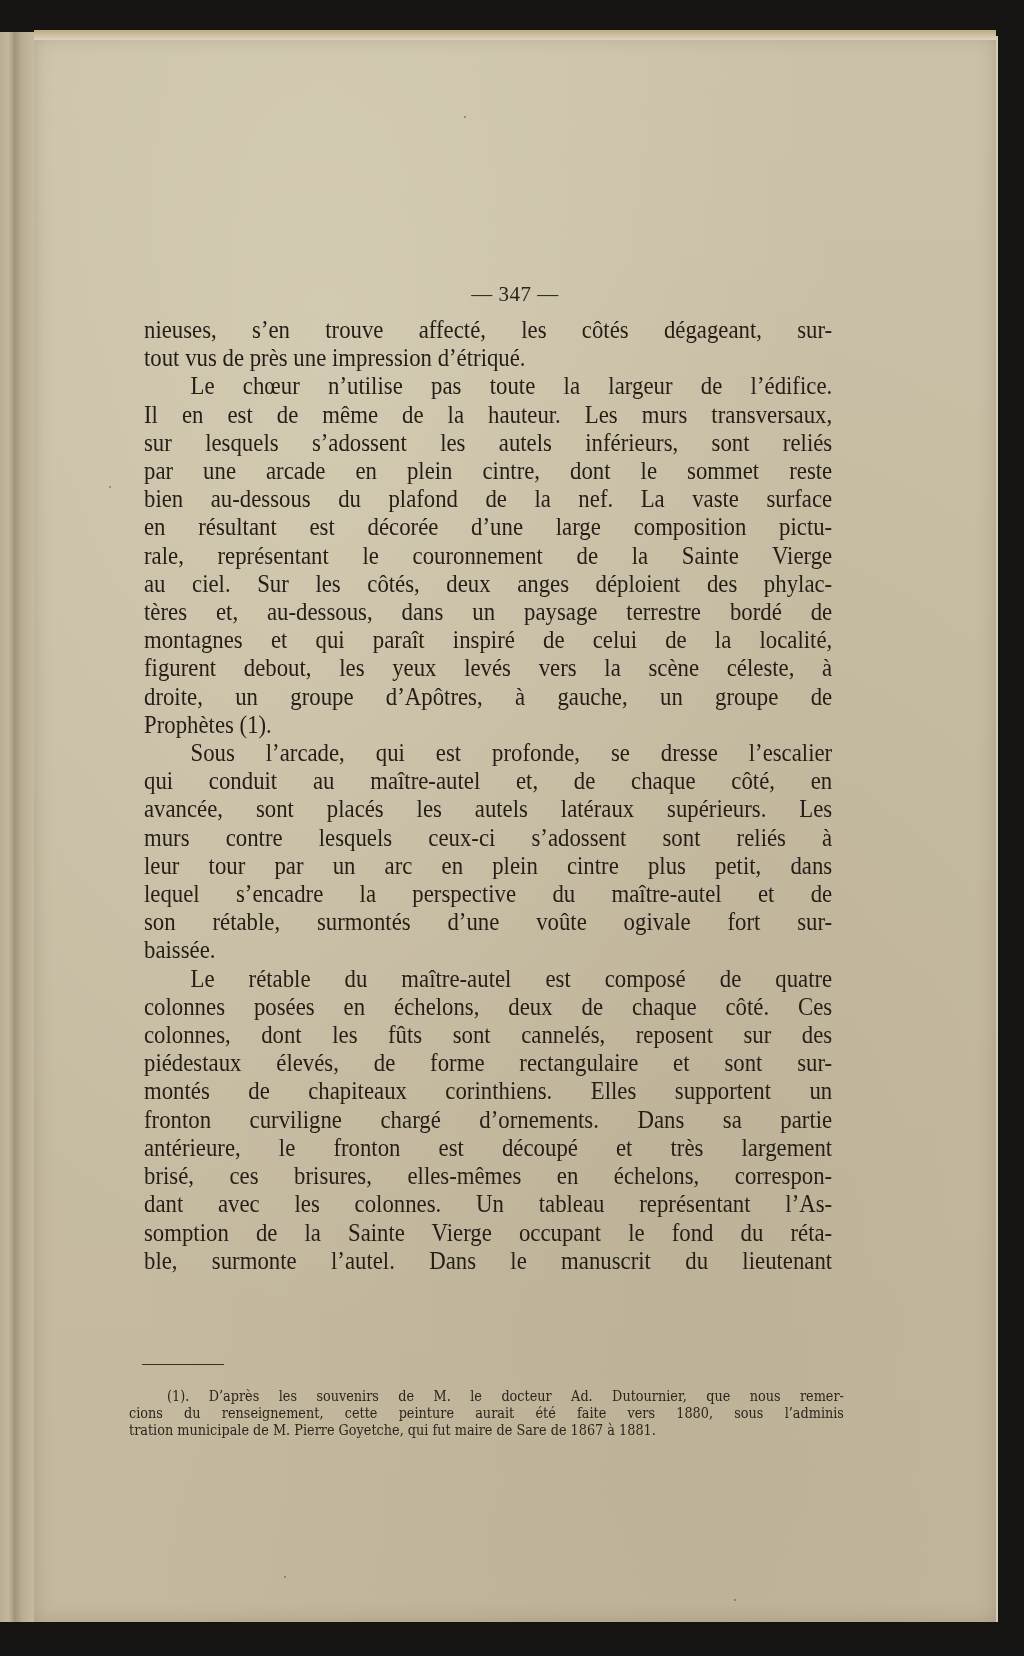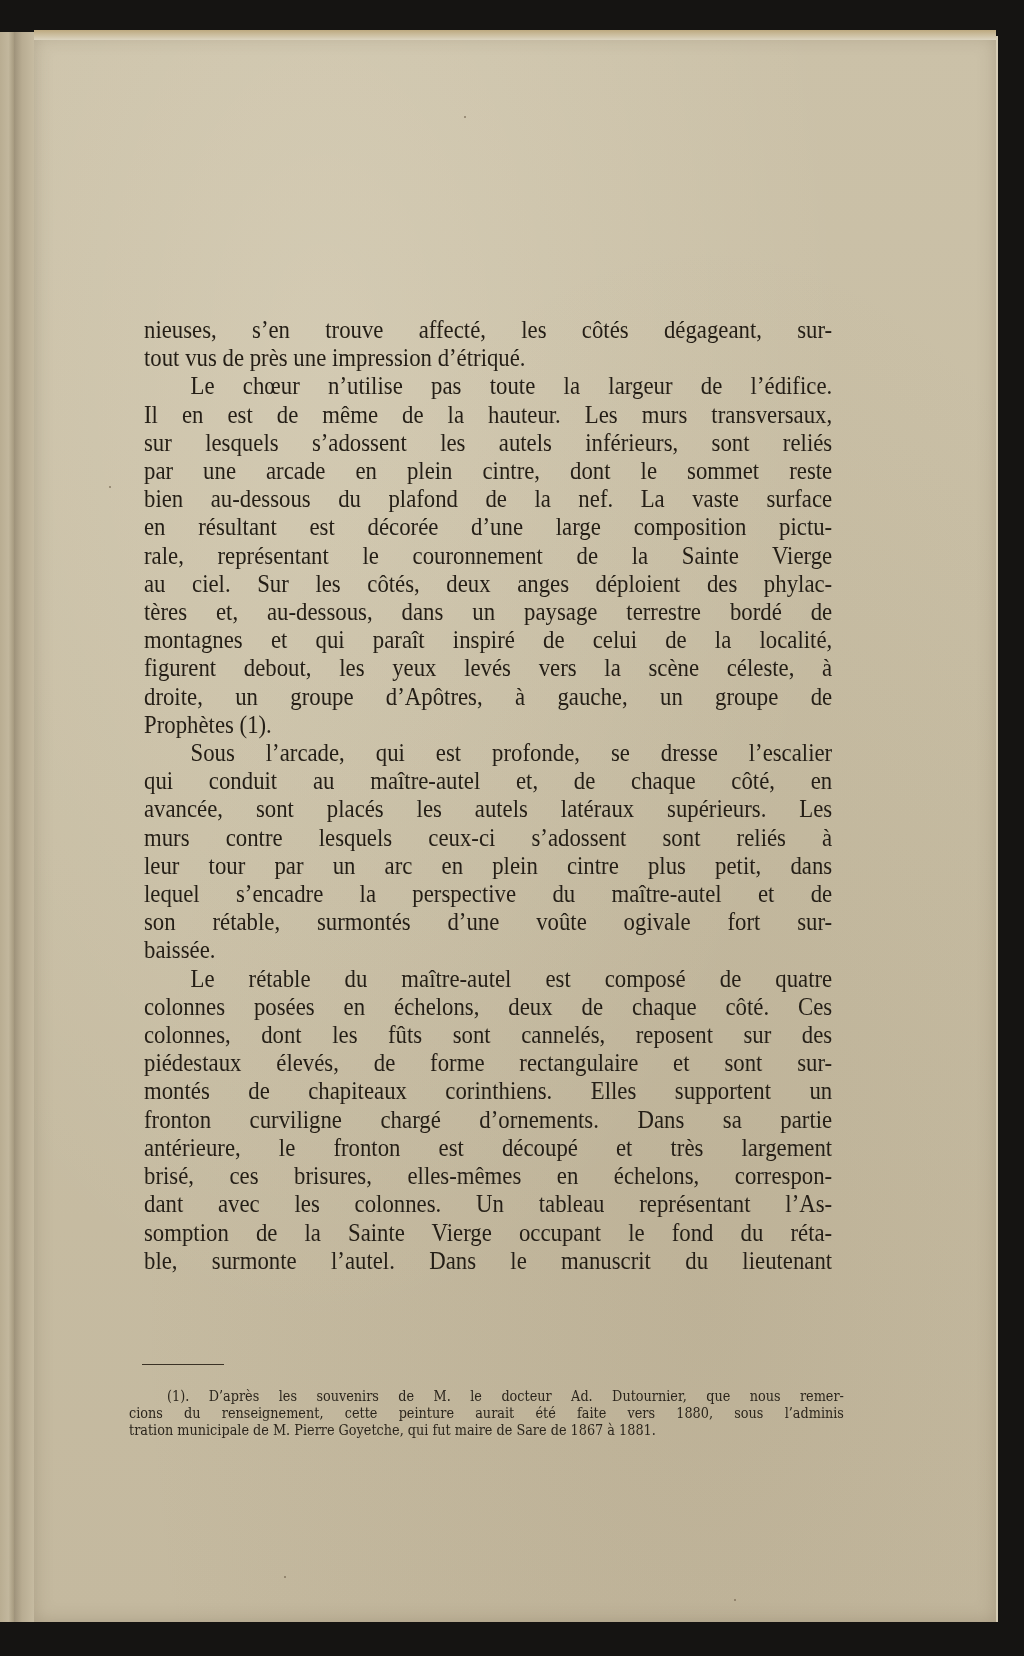--- a/index.html
+++ b/index.html
@@ -134,20 +134,21 @@
 </head>
 <body>
 
 <div class="scan">
   <div class="left-page-edge"></div>
   <div class="gutter"></div>
 
   <div class="page">
     <div class="page-top-edge"></div>
 
+    <div class="page-number">— 347 —</div>
 
     <div class="body-text" id="body-text">
         <span class="line">nieuses, s’en trouve affecté, les côtés dégageant, sur-</span>
         <span class="line last">tout vus de près une impression d’étriqué.</span>
         <span class="line indent">Le chœur n’utilise pas toute la largeur de l’édifice.</span>
         <span class="line">Il en est de même de la hauteur. Les murs transversaux,</span>
         <span class="line">sur lesquels s’adossent les autels inférieurs, sont reliés</span>
         <span class="line">par une arcade en plein cintre, dont le sommet reste</span>
         <span class="line">bien au-dessous du plafond de la nef. La vaste surface</span>
         <span class="line">en résultant est décorée d’une large composition pictu-</span>

